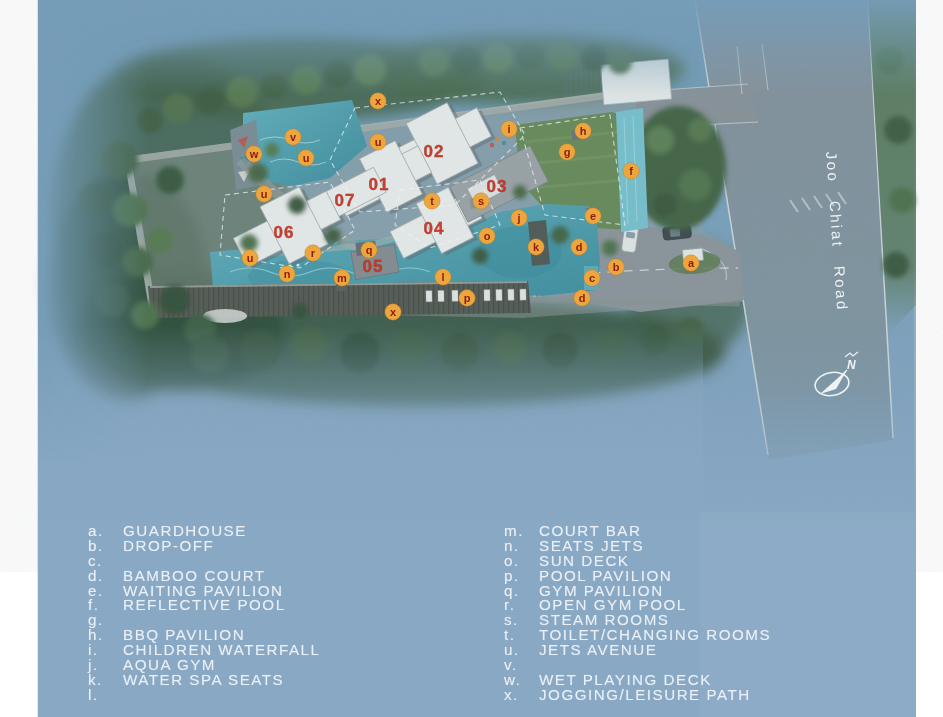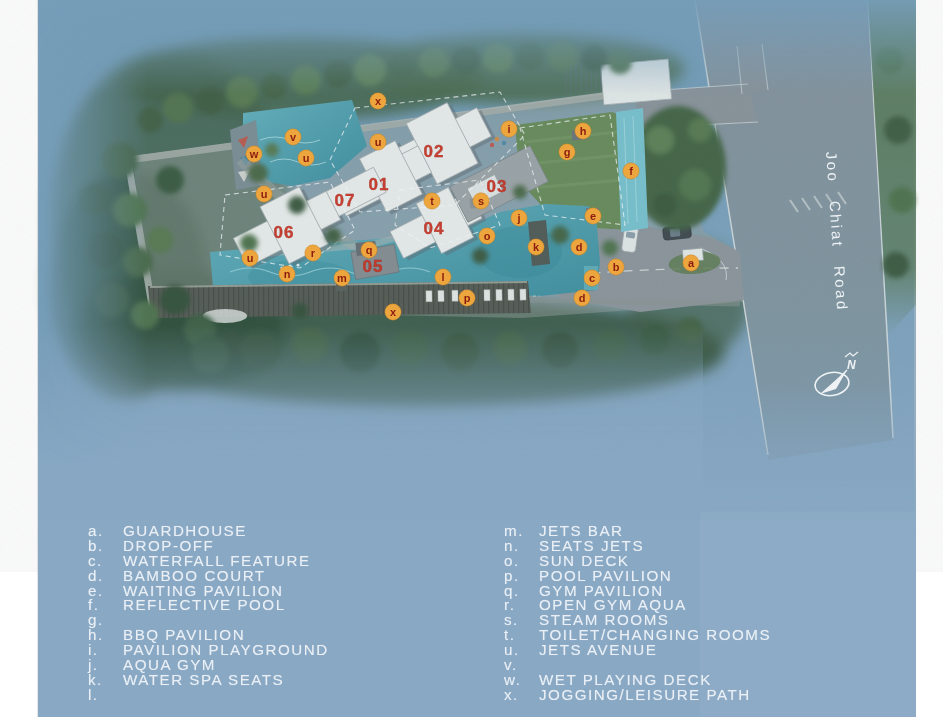--- a/index.html
+++ b/index.html
@@ -457,21 +457,20 @@
       <div class="legend-row">
         <span class="legend-key">a.</span>
         <span class="legend-label">GUARDHOUSE</span>
       </div>
       <div class="legend-row">
         <span class="legend-key">b.</span>
         <span class="legend-label">DROP-OFF</span>
       </div>
       <div class="legend-row">
         <span class="legend-key">c.</span>
-        <span class="legend-label">WATERFALL FEATURE</span>
       </div>
       <div class="legend-row">
         <span class="legend-key">d.</span>
         <span class="legend-label">BAMBOO COURT</span>
       </div>
       <div class="legend-row">
         <span class="legend-key">e.</span>
         <span class="legend-label">WAITING PAVILION</span>
       </div>
       <div class="legend-row">
@@ -480,58 +479,58 @@
       </div>
       <div class="legend-row">
         <span class="legend-key">g.</span>
       </div>
       <div class="legend-row">
         <span class="legend-key">h.</span>
         <span class="legend-label">BBQ PAVILION</span>
       </div>
       <div class="legend-row">
         <span class="legend-key">i.</span>
-        <span class="legend-label">PAVILION PLAYGROUND</span>
+        <span class="legend-label">CHILDREN WATERFALL</span>
       </div>
       <div class="legend-row">
         <span class="legend-key">j.</span>
         <span class="legend-label">AQUA GYM</span>
       </div>
       <div class="legend-row">
         <span class="legend-key">k.</span>
         <span class="legend-label">WATER SPA SEATS</span>
       </div>
       <div class="legend-row">
         <span class="legend-key">l.</span>
       </div>
     </div>
 <div class="legend-col col1" id="legend-col-1">
       <div class="legend-row">
         <span class="legend-key">m.</span>
-        <span class="legend-label">JETS BAR</span>
+        <span class="legend-label">COURT BAR</span>
       </div>
       <div class="legend-row">
         <span class="legend-key">n.</span>
         <span class="legend-label">SEATS JETS</span>
       </div>
       <div class="legend-row">
         <span class="legend-key">o.</span>
         <span class="legend-label">SUN DECK</span>
       </div>
       <div class="legend-row">
         <span class="legend-key">p.</span>
         <span class="legend-label">POOL PAVILION</span>
       </div>
       <div class="legend-row">
         <span class="legend-key">q.</span>
         <span class="legend-label">GYM PAVILION</span>
       </div>
       <div class="legend-row">
         <span class="legend-key">r.</span>
-        <span class="legend-label">OPEN GYM AQUA</span>
+        <span class="legend-label">OPEN GYM POOL</span>
       </div>
       <div class="legend-row">
         <span class="legend-key">s.</span>
         <span class="legend-label">STEAM ROOMS</span>
       </div>
       <div class="legend-row">
         <span class="legend-key">t.</span>
         <span class="legend-label">TOILET/CHANGING ROOMS</span>
       </div>
       <div class="legend-row">

